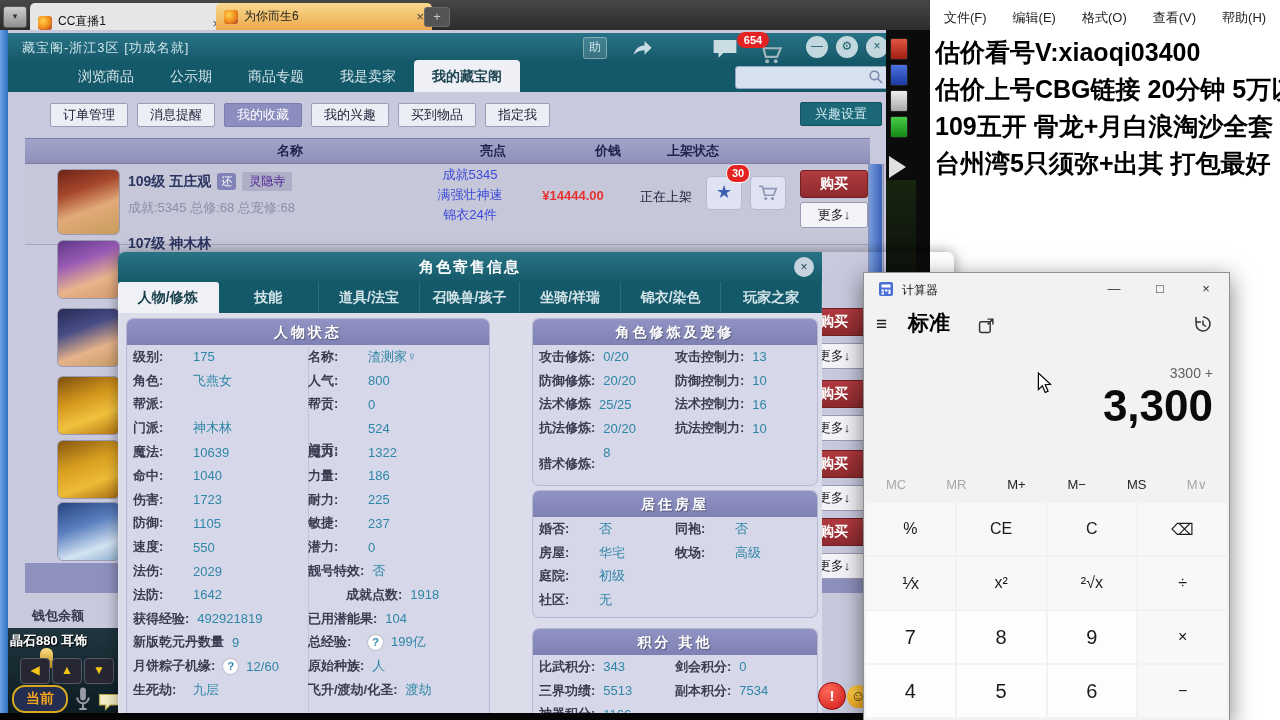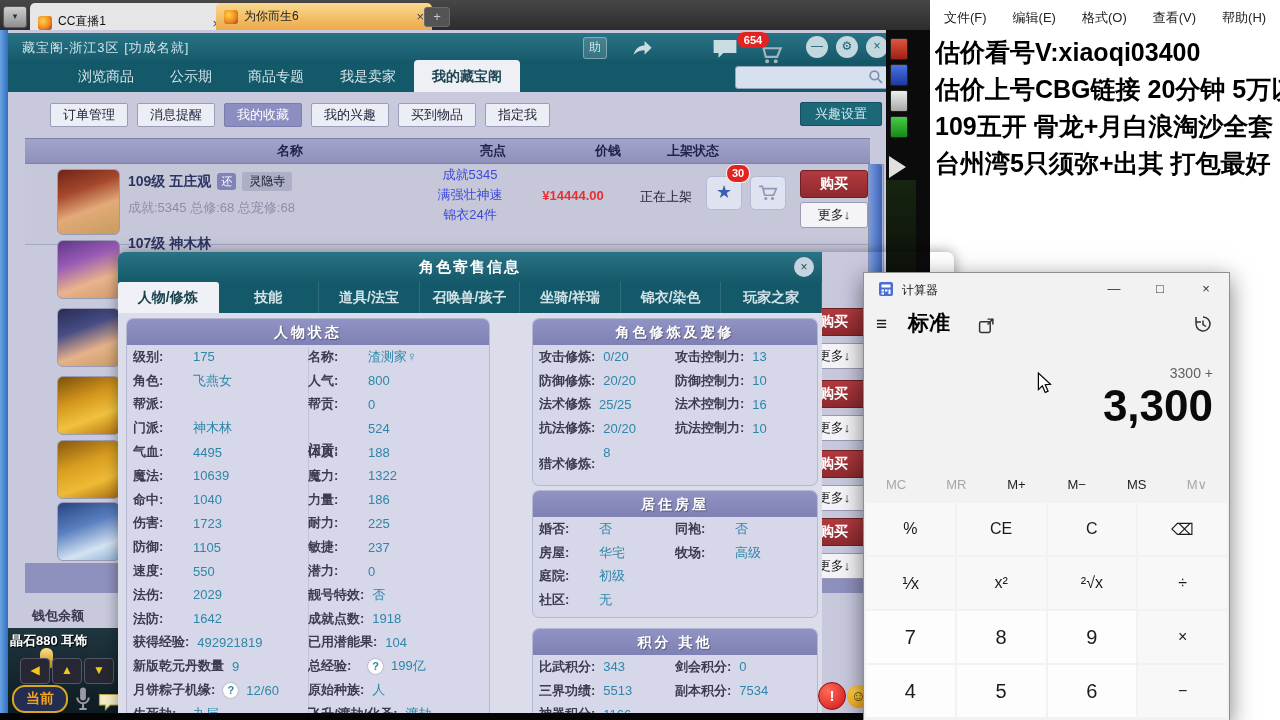--- a/index.html
+++ b/index.html
@@ -55,21 +55,21 @@
   .avatar{position:absolute;left:57px;width:61px;border-radius:6px;border:1px solid #9a9ab5;z-index:2;}
   .av1{background:linear-gradient(160deg,#6e2418 0%,#a5472c 32%,#e2aa79 60%,#c79c5c 100%);}
   .av2{background:linear-gradient(160deg,#5e3788 0%,#9a5bb5 35%,#e8b48c 68%,#d3996c 100%);}
   .av3{background:linear-gradient(160deg,#272c55 0%,#474c85 35%,#e6b28a 68%,#c69c66 100%);}
   .av4{background:linear-gradient(160deg,#7c500e 0%,#d3951c 38%,#f1c23e 68%,#b37511 100%);}
   .av5{background:linear-gradient(160deg,#855711 0%,#d99e20 40%,#eebb36 70%,#a86d10 100%);}
   .av6{background:linear-gradient(160deg,#27457f 0%,#5a7fc0 40%,#d3e3f1 75%,#92b2d4 100%);}
   .nameline{left:128px;top:172px;display:flex;align-items:center;gap:6px;z-index:2;}
   .lvname{font-size:14px;font-weight:bold;color:#2b3560;}
   .rbadge{background:#8183b8;color:#fff;font-size:11px;padding:1px 4px;border-radius:3px;}
-  .rtag{background:#aeafc6;color:#0f172a;font-size:12px;padding:1px 7px;border-radius:2px;}
+  .rtag{background:#aeafc6;color:#4c1d95;font-size:12px;padding:1px 7px;border-radius:2px;}
   .substats{left:128px;top:199px;font-size:13px;color:#8d8da6;z-index:2;}
   .hilites{left:404px;top:166px;width:132px;display:flex;flex-direction:column;align-items:center;
     gap:2px;font-size:13px;color:#3c49d8;z-index:2;}
   .price{left:524px;top:188px;width:98px;text-align:center;font-size:13px;font-weight:bold;color:#e93030;z-index:2;}
   .status{left:620px;top:188px;width:92px;text-align:center;font-size:13px;color:#23233a;z-index:2;}
   .iconbtn{background:#dfe2f0;border:1px solid #b6bad2;border-radius:5px;z-index:2;}
   .starbtn{left:706px;top:176px;width:34px;height:32px;color:#3a5fae;font-size:18px;text-align:center;line-height:30px;}
   .cartbtn{left:750px;top:176px;width:34px;height:32px;display:flex;align-items:center;justify-content:center;}
   .favbadge{left:726px;top:164px;width:22px;height:17px;background:#e32222;border:1px solid #fff;
     border-radius:9px;color:#fff;font-size:11px;font-weight:bold;text-align:center;line-height:16px;z-index:3;}
@@ -364,30 +364,20 @@
               <div class="lab" style="min-width: 52px;">门派:</div>
               <div class="val">神木林</div>
             </div>
             <div class="half">
               <div class="lab" style="min-width: 52px; margin-top: 44px;">门贡:</div>
               <div class="val">524</div>
             </div>
           </div>
           <div class="srow">
             <div class="half">
-              <div class="lab" style="min-width: 52px;">气血:</div>
-              <div class="val">4495</div>
-            </div>
-            <div class="half">
-              <div class="lab" style="min-width: 52px;">体质:</div>
-              <div class="val">188</div>
-            </div>
-          </div>
-          <div class="srow">
-            <div class="half">
               <div class="lab" style="min-width: 52px;">魔法:</div>
               <div class="val">10639</div>
             </div>
             <div class="half">
               <div class="lab" style="min-width: 52px;">魔力:</div>
               <div class="val">1322</div>
             </div>
           </div>
           <div class="srow">
             <div class="half">
@@ -438,21 +428,21 @@
               <div class="lab" style="min-width: 0px;">靓号特效:</div>
               <div class="val">否</div>
             </div>
           </div>
           <div class="srow">
             <div class="half">
               <div class="lab" style="min-width: 52px;">法防:</div>
               <div class="val">1642</div>
             </div>
             <div class="half">
-              <div class="lab" style="min-width: 0px;">成就点数:</div>
+              <div class="lab" style="min-width: 0px; padding-left: 38px;">成就点数:</div>
               <div class="val">1918</div>
             </div>
           </div>
           <div class="srow">
             <div class="half">
               <div class="lab" style="min-width: 0px;">获得经验:</div>
               <div class="val">492921819</div>
             </div>
             <div class="half">
               <div class="lab" style="min-width: 0px;">已用潜能果:</div>

